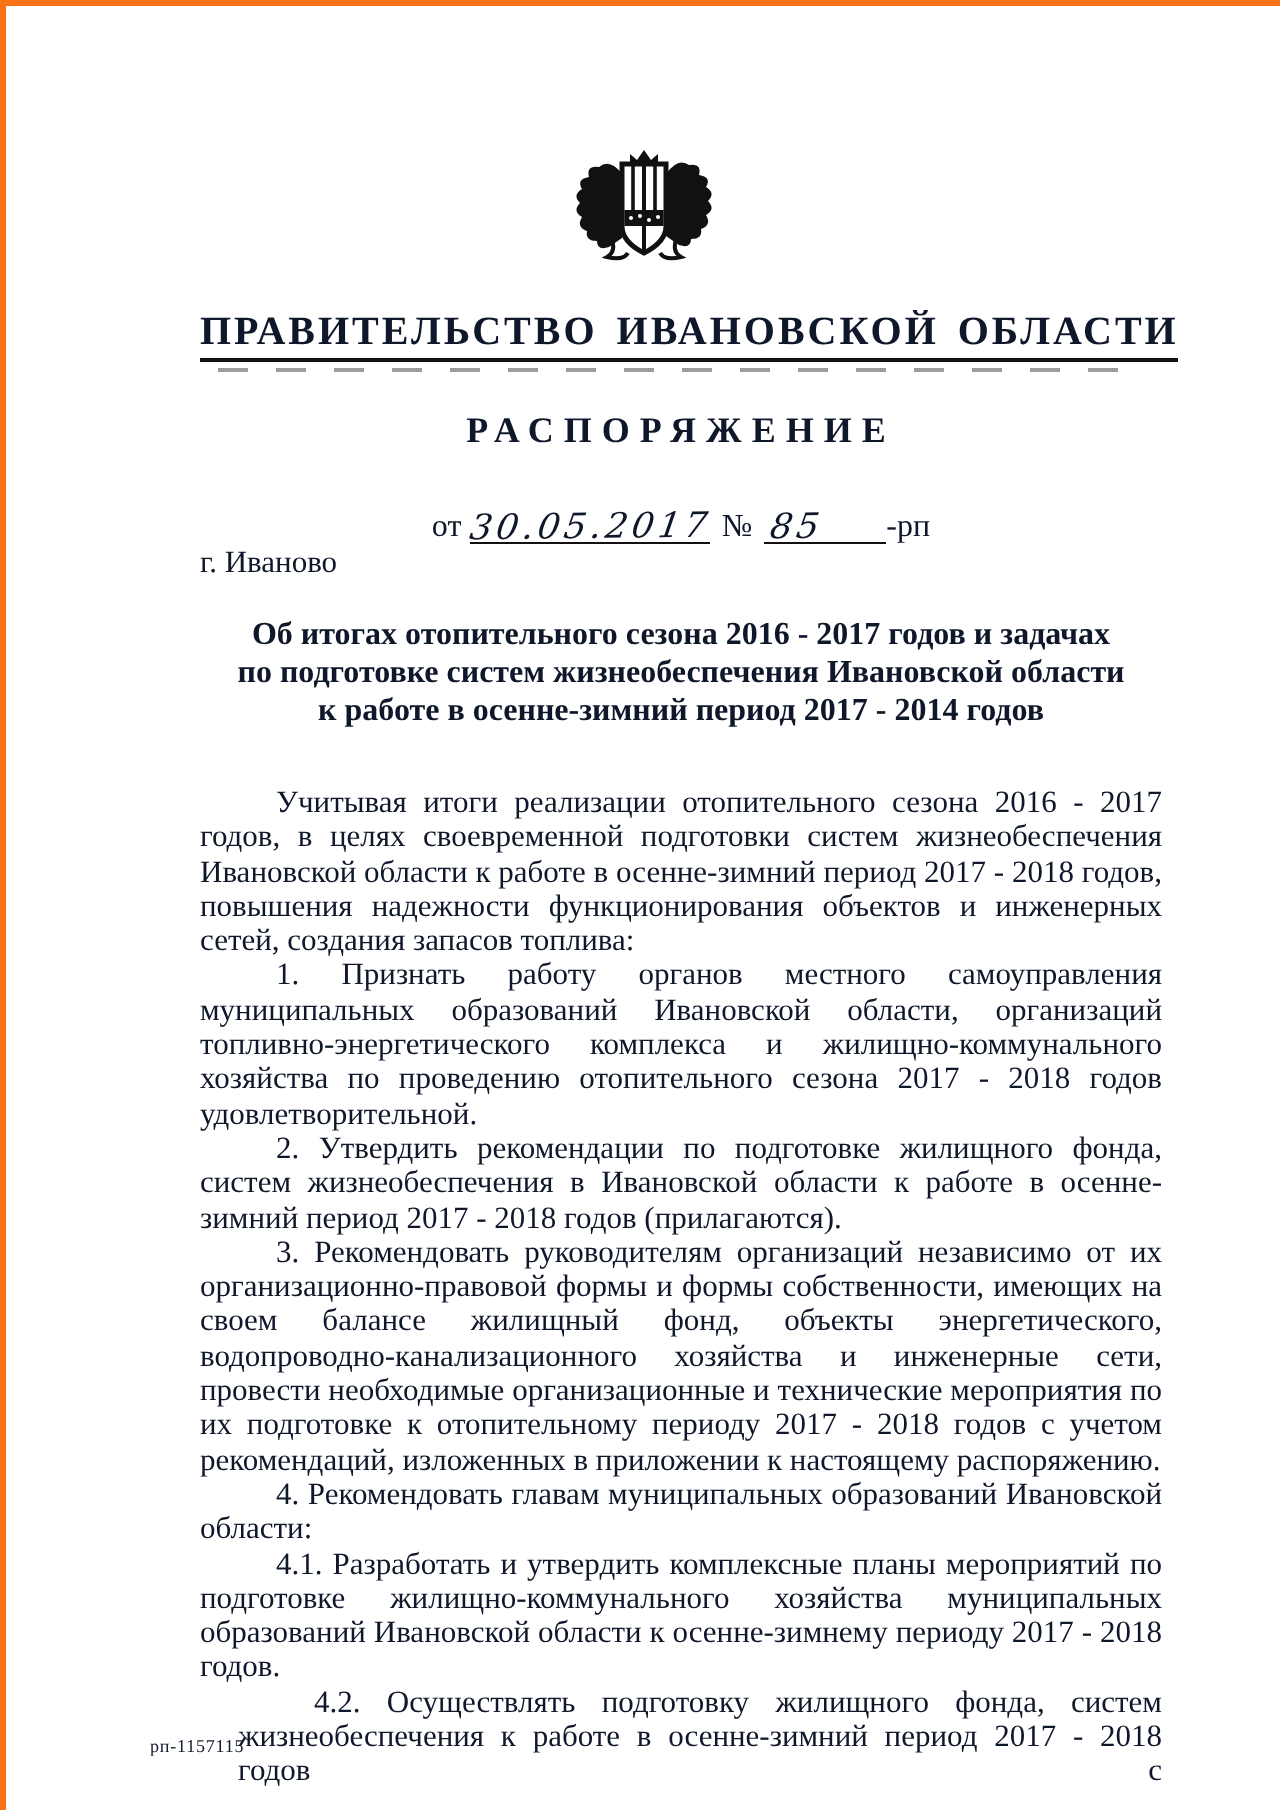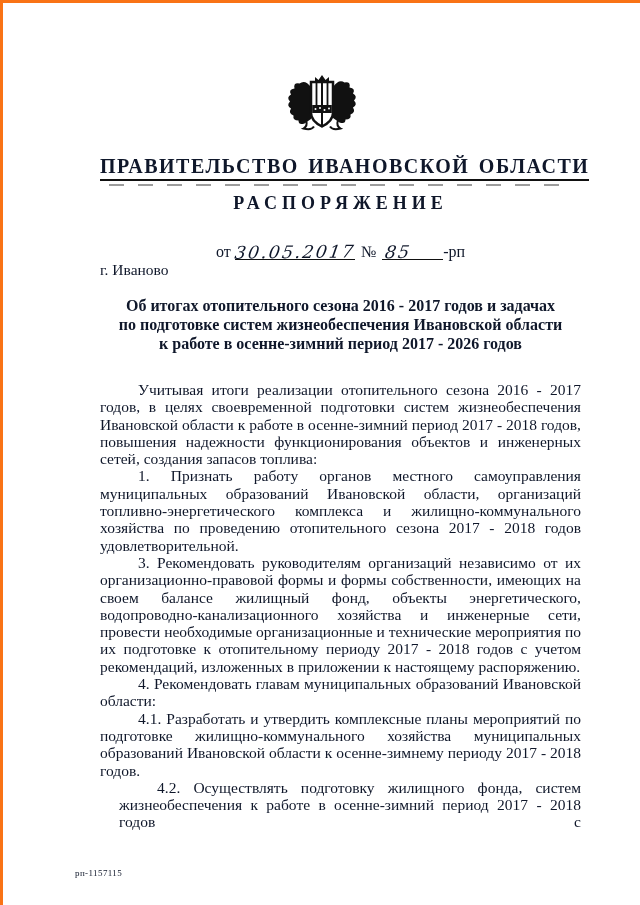--- a/index.html
+++ b/index.html
@@ -34,21 +34,21 @@
     white-space:nowrap;
   }
   .authority-dashes{
     width:464px;height:2px;margin:3px auto 0;
     background:repeating-linear-gradient(90deg,#3a3a3a 0 15px,transparent 15px 29px);
     opacity:.5;
   }
 
   
   .doctype{
-    margin-top:8px;text-align:center;
+    margin-top:20px;text-align:center;
     font-weight:bold;font-size:18px;letter-spacing:5px;line-height:19px;
     white-space:nowrap;
   }
 
   
   .dateline{margin-top:29px;text-align:center;font-size:16px;line-height:19px;white-space:nowrap;}
   .dateline .sep{display:inline-block;}
   .blank{
     display:inline-block;
     border-bottom:1.6px solid #111;
@@ -121,26 +121,27 @@
 
     <div class="dateline">
       <span class="sep">от</span><span class="blank blank-date"><span class="hand">30.05.2017</span></span><span class="sep">№</span><span class="blank blank-num"><span class="hand">85</span></span><span class="sep">-рп</span>
     </div>
 
     <div class="city">г. Иваново</div>
 
     <div class="subject">
       <div>Об итогах отопительного сезона 2016 - 2017 годов и задачах</div>
       <div>по подготовке систем жизнеобеспечения Ивановской области</div>
-      <div>к работе в осенне-зимний период 2017 - 2026 годов</div>
+      <div>к работе в осенне-зимний период 2017 - 2014 годов</div>
     </div>
 
     <div class="docbody">
       <p>Учитывая итоги реализации отопительного сезона 2016 - 2017 годов, в целях своевременной подготовки систем жизнеобеспечения Ивановской области к работе в осенне-зимний период 2017 - 2018 годов, повышения надежности функционирования объектов и инженерных сетей, создания запасов топлива:</p>
       <p>1. Признать работу органов местного самоуправления муниципальных образований Ивановской области, организаций топливно-энергетического комплекса и жилищно-коммунального хозяйства по проведению отопительного сезона 2017 - 2018 годов удовлетворительной.</p>
+      <p>2. Утвердить рекомендации по подготовке жилищного фонда, систем жизнеобеспечения в Ивановской области к работе в осенне-зимний период 2017 - 2018 годов (прилагаются).</p>
       <p>3. Рекомендовать руководителям организаций независимо от их организационно-правовой формы и формы собственности, имеющих на своем балансе жилищный фонд, объекты энергетического, водопроводно-канализационного хозяйства и инженерные сети, провести необходимые организационные и технические мероприятия по их подготовке к отопительному периоду 2017 - 2018 годов с учетом рекомендаций, изложенных в приложении к настоящему распоряжению.</p>
       <p>4. Рекомендовать главам муниципальных образований Ивановской области:</p>
       <p>4.1. Разработать и утвердить комплексные планы мероприятий по подготовке жилищно-коммунального хозяйства муниципальных образований Ивановской области к осенне-зимнему периоду 2017 - 2018 годов.</p>
       <p class="cutoff">4.2. Осуществлять подготовку жилищного фонда, систем жизнеобеспечения к работе в осенне-зимний период 2017 - 2018 годов с</p>
     </div>
 
   </div>
 
   <div class="footid">рп-1157115</div>
 

